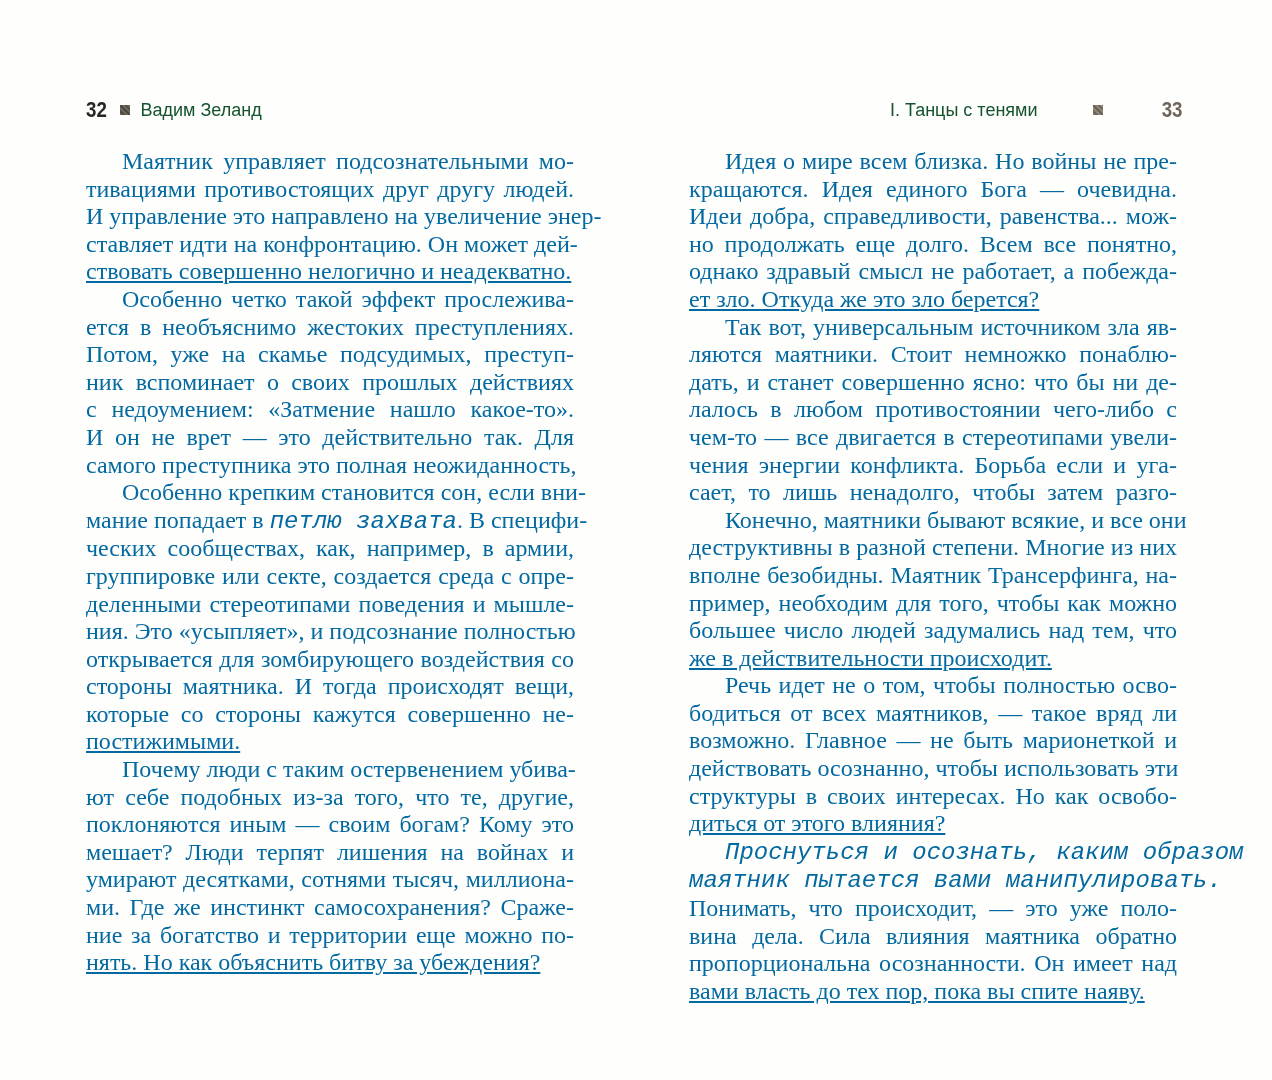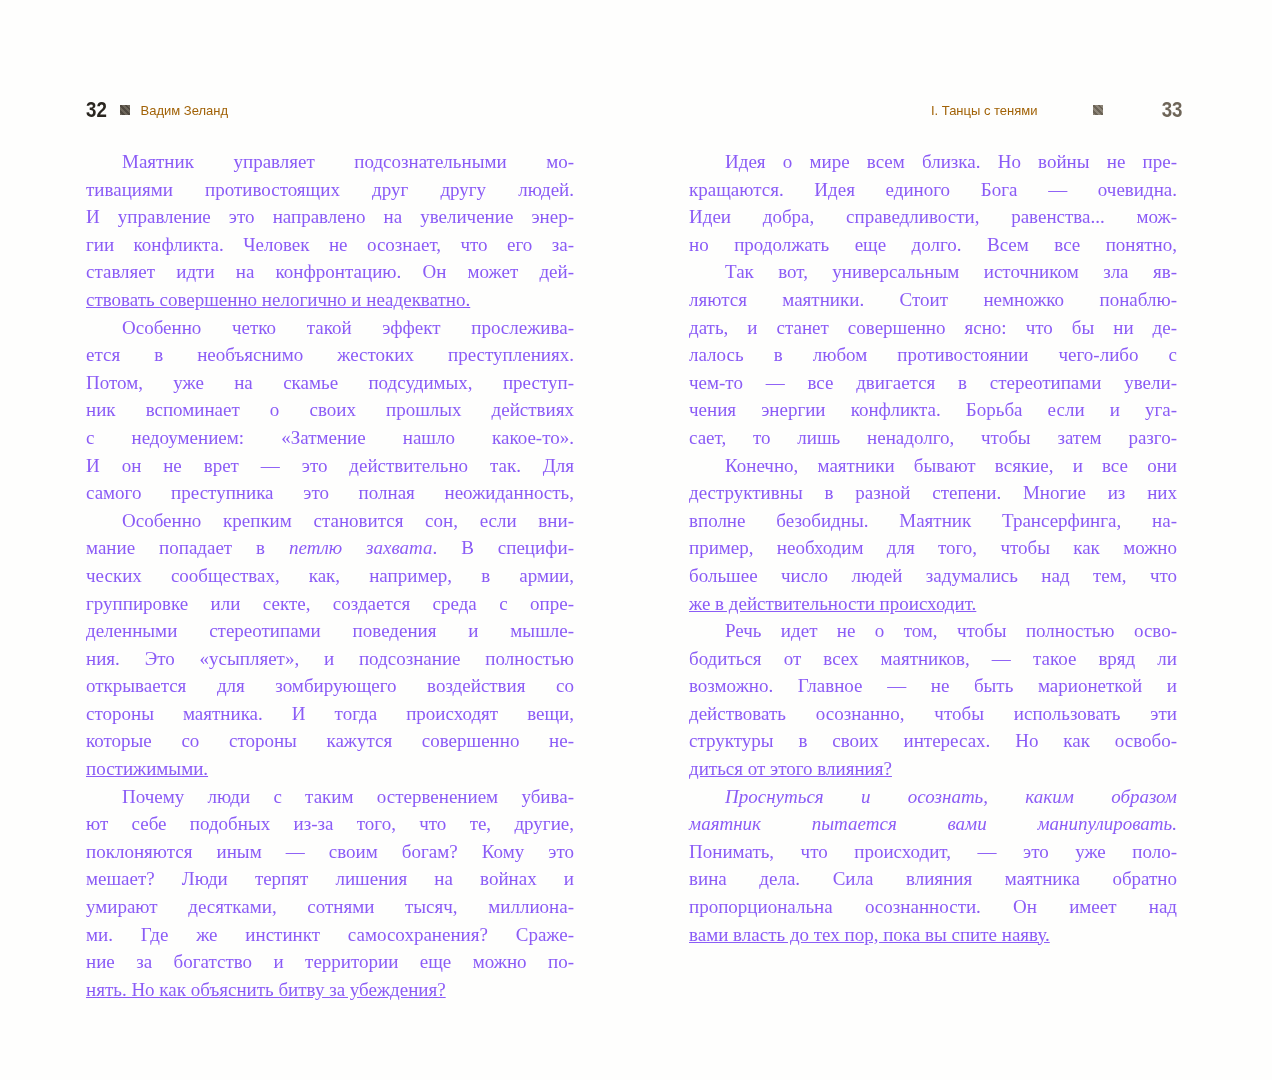--- a/index.html
+++ b/index.html
@@ -49,32 +49,32 @@
     width: 10px;
     height: 10px;
     background: #5f574c;
     margin: 0 10px;
     background-image: repeating-linear-gradient(45deg, #6d665a 0 2px, #4f483f 2px 4px);
   }
   .page.right .marker {
     background-image: repeating-linear-gradient(45deg, #8d8578 0 2px, #6b6356 2px 4px);
   }
   .head-text {
-    font-size: 13px;
-    color: #a16207;
+    font-size: 18px;
+    color: #14532d;
   }
 
   .column {
     position: absolute;
     top: 141px;
     width: 488px;
     font-family: "Liberation Serif", serif;
-    font-size: 19px;
+    font-size: 24px;
     line-height: 27.6px;
-    color: #8b5cf6;
+    color: #0369a1;
     text-align: justify;
   }
   .page.left .column { left: 86px; }
   .page.right .column { left: 53px; width: 488px; }
 
   .para {
     margin: 0;
     text-indent: 36px;
     hyphens: manual;
   }
@@ -87,37 +87,37 @@
   .para .line.last {
     text-align-last: left;
     text-decoration: underline;
   }
   .para .line.first {
     padding-left: 36px;
   }
   .para { text-indent: 0; }
   .para .line span.it {
     font-style: italic;
+    font-family: Liberation Mono, monospace;
   }
 </style>
 </head>
 <body>
 
 <div class="page left">
   <div class="running-head">
     <span class="folio">32</span>
     <span class="marker"></span>
     <span class="head-text">Вадим Зеланд</span>
   </div>
   <div class="column">
       <p class="para">
         <span class="line first">Маятник управляет подсознательными мо-</span>
         <span class="line">тивациями противостоящих друг другу людей.</span>
         <span class="line">И управление это направлено на увеличение энер-</span>
-        <span class="line">гии конфликта. Человек не осознает, что его за-</span>
         <span class="line">ставляет идти на конфронтацию. Он может дей-</span>
         <span class="line last">ствовать совершенно нелогично и неадекватно.</span>
       </p>
       <p class="para">
         <span class="line first">Особенно четко такой эффект прослежива-</span>
         <span class="line">ется в необъяснимо жестоких преступлениях.</span>
         <span class="line">Потом, уже на скамье подсудимых, преступ-</span>
         <span class="line">ник вспоминает о своих прошлых действиях</span>
         <span class="line">с недоумением: «Затмение нашло какое-то».</span>
         <span class="line">И он не врет — это действительно так. Для</span>
@@ -153,20 +153,22 @@
     <span class="head-text">I. Танцы с тенями</span>
     <span class="marker"></span>
     <span class="folio">33</span>
   </div>
   <div class="column">
       <p class="para">
         <span class="line first">Идея о мире всем близка. Но войны не пре-</span>
         <span class="line">кращаются. Идея единого Бога — очевидна.</span>
         <span class="line">Идеи добра, справедливости, равенства... мож-</span>
         <span class="line">но продолжать еще долго. Всем все понятно,</span>
+        <span class="line">однако здравый смысл не работает, а побежда-</span>
+        <span class="line last">ет зло. Откуда же это зло берется?</span>
       </p>
       <p class="para">
         <span class="line first">Так вот, универсальным источником зла яв-</span>
         <span class="line">ляются маятники. Стоит немножко понаблю-</span>
         <span class="line">дать, и станет совершенно ясно: что бы ни де-</span>
         <span class="line">лалось в любом противостоянии чего-либо с</span>
         <span class="line">чем-то — все двигается в стереотипами увели-</span>
         <span class="line">чения энергии конфликта. Борьба если и уга-</span>
         <span class="line">сает, то лишь ненадолго, чтобы затем разго-</span>
       </p>

